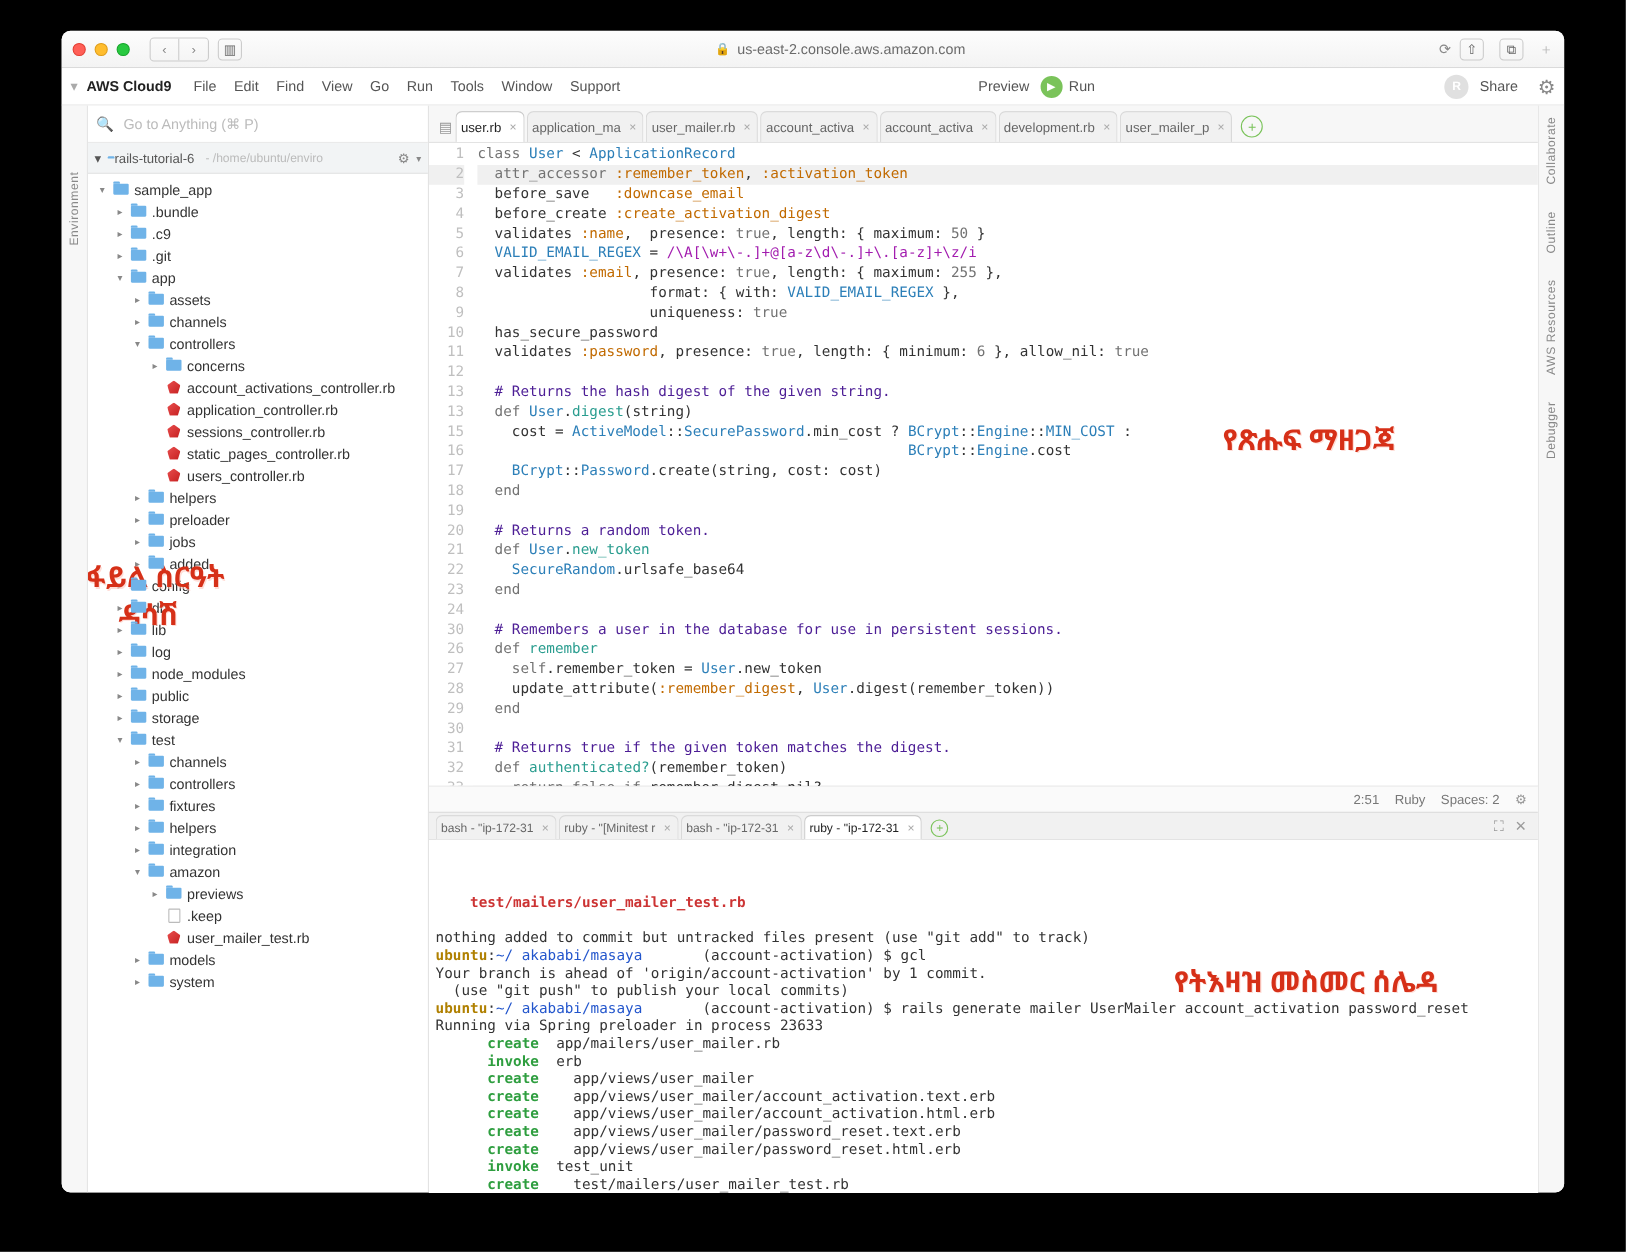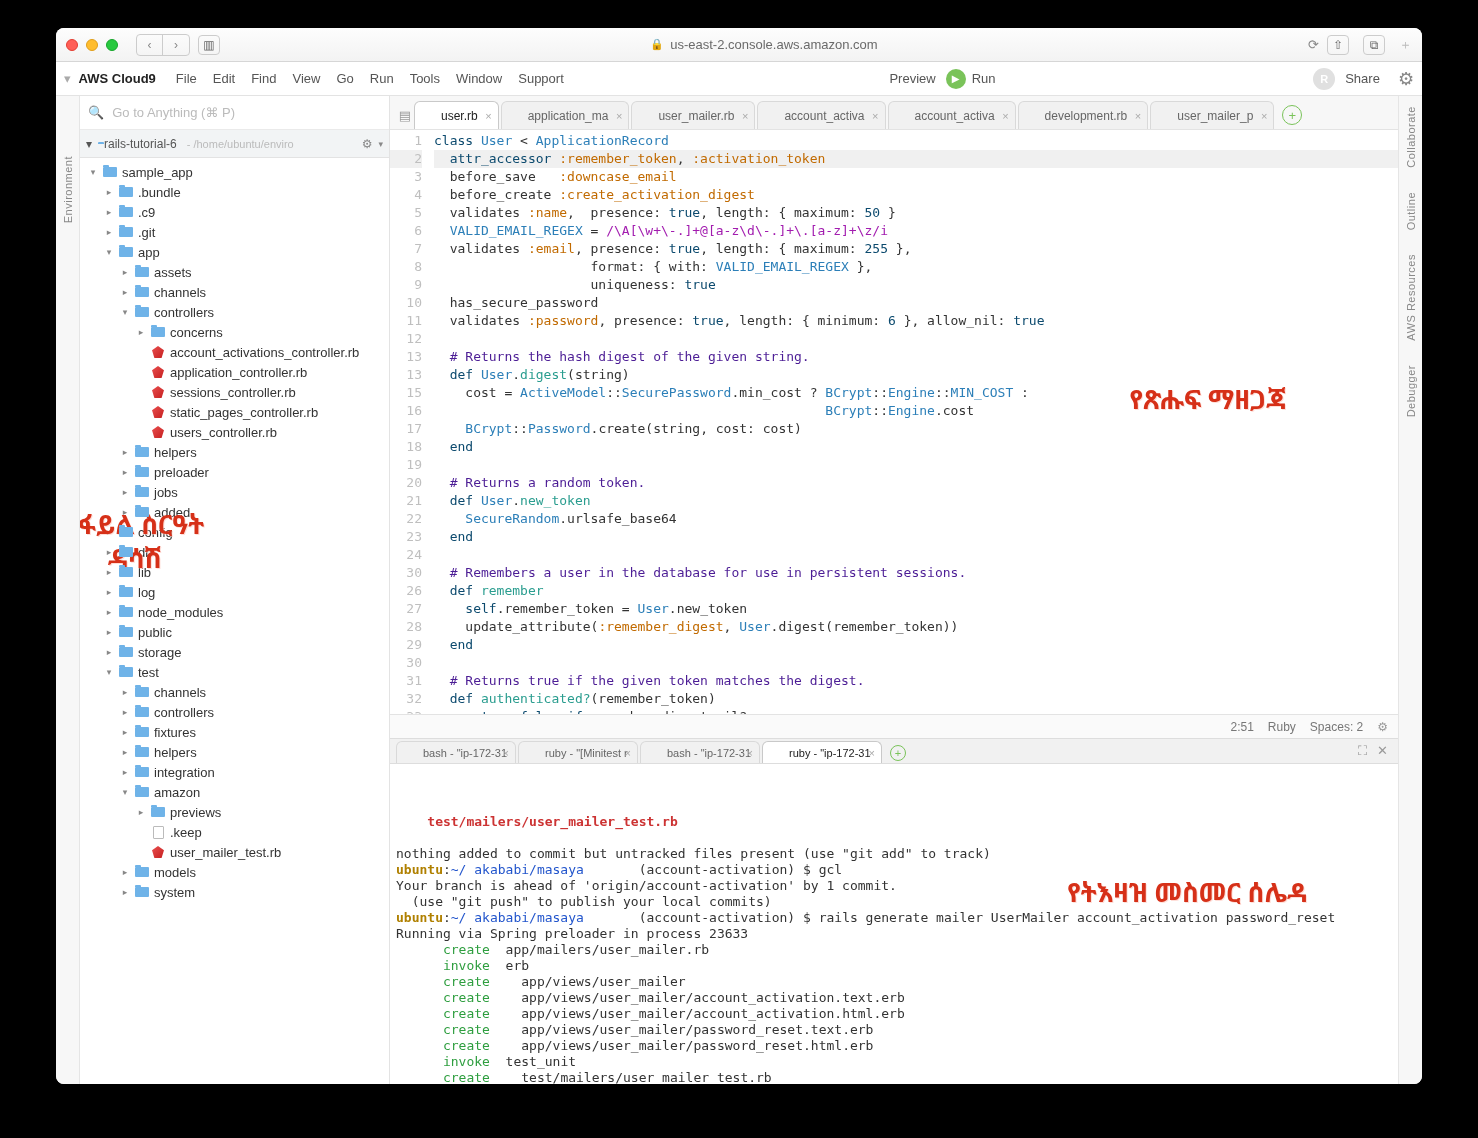--- a/index.html
+++ b/index.html
@@ -52,38 +52,38 @@
   .node .fico{width:16px;height:14px;margin:0 4px;display:inline-flex;align-items:center;justify-content:center}
   .folder-icon{background:#6fb3e8;border-radius:1px;width:14px;height:10px;position:relative}
   .folder-icon:before{content:"";position:absolute;top:-2px;left:0;width:6px;height:2px;background:#6fb3e8;border-radius:1px 1px 0 0}
   .ruby-icon{width:12px;height:12px;background:linear-gradient(135deg,#e94f4f,#c62020);clip-path:polygon(50% 0,100% 35%,80% 100%,20% 100%,0 35%)}
   .file-icon{width:11px;height:13px;background:#fff;border:1px solid #bbb;border-radius:1px}
   .d0{padding-left:8px}.d1{padding-left:24px}.d2{padding-left:40px}.d3{padding-left:56px}
   
   
   .center { flex:1; display:flex; flex-direction:column; min-width:0; position:relative }
   .tabsrow{height:34px;border-bottom:1px solid #e3e3e3;display:flex;align-items:flex-end;padding-left:6px;gap:0;background:#f7f7f7;overflow:hidden}
-  .tab{height:28px;border:1px solid #d9d9d9;border-bottom:none;border-radius:6px 6px 0 0;background:#f1f1f1;padding:0 20px 0 26px;display:flex;align-items:center;font-size:12px;color:#666;margin-right:2px;cursor:pointer;position:relative;max-width:140px;overflow:hidden;text-overflow:ellipsis;white-space:nowrap}
+  .tab{height:28px;border:1px solid #d9d9d9;border-bottom:none;border-radius:6px 6px 0 0;background:#f1f1f1;padding:0 20px 0 4px;display:flex;align-items:center;font-size:12px;color:#666;margin-right:2px;cursor:pointer;position:relative;max-width:140px;overflow:hidden;text-overflow:ellipsis;white-space:nowrap}
   .tab.active{background:#fff;color:#222;font-weight:500;border-color:#c9c9c9}
   .tab .x{position:absolute;right:6px;color:#aaa;font-size:11px}
   .addtab{width:20px;height:20px;border:1px solid #7ac35a;border-radius:50%;color:#7ac35a;display:flex;align-items:center;justify-content:center;margin-left:6px;font-size:13px;cursor:pointer;margin-bottom:4px}
   .editor{flex:1;display:flex;min-height:0;background:#fff;font-family:Menlo,Consolas,monospace;font-size:13px;line-height:18px;overflow:hidden;position:relative}
   .gutter{width:40px;background:#fff;text-align:right;color:#bfbfbf;padding:2px 8px 0 0;user-select:none;border-right:0px solid #eee}
   .code{flex:1;padding:2px 0 0 4px;white-space:pre;color:#333;overflow:auto}
   .hl-line{background:#f0f0f0}
-  .k-blue{color:#0c4a6e}.k-teal{color:#2a9d8f}.k-green{color:#4c1d95}.k-purple{color:#a21caf}.k-const{color:#2c7fb8}.k-sym{color:#c16a00}
+  .k-blue{color:#737373}.k-teal{color:#2a9d8f}.k-green{color:#4c1d95}.k-purple{color:#a21caf}.k-const{color:#2c7fb8}.k-sym{color:#c16a00}
   .statusbar{height:24px;border-top:1px solid #e3e3e3;background:#fafafa;display:flex;align-items:center;justify-content:flex-end;padding:0 10px;gap:14px;font-size:12px;color:#777}
   
   
   .term-tabs{height:26px;background:#f1f1f1;border-top:1px solid #ddd;border-bottom:1px solid #ddd;display:flex;align-items:flex-end;padding-left:6px}
   .term-tabs .tab{height:22px;font-size:11px;max-width:120px}
   .term-tabs .addtab{width:16px;height:16px;font-size:11px;margin-bottom:2px}
   .termcorner{margin-left:auto;display:flex;gap:10px;padding:0 10px 4px 0;color:#999;font-size:13px}
   .terminal{height:320px;background:#fff;font-family:Menlo,Consolas,monospace;font-size:13px;line-height:16px;padding:2px 6px;overflow:auto;color:#333;white-space:pre;position:relative}
-  .t-red{color:#c33;font-weight:600}.t-blue{color:#2255cc}.t-green{color:#2e9e3f;font-weight:400}.t-ylw{color:#b08000;font-weight:600}
+  .t-red{color:#c33;font-weight:600}.t-blue{color:#2255cc}.t-green{color:#2e9e3f;font-weight:700}.t-ylw{color:#b08000;font-weight:600}
   
   
   .rightstrip{width:24px;background:#f7f7f7;border-left:1px solid #e5e5e5;display:flex;flex-direction:column;align-items:center;padding-top:10px;gap:24px}
   .rightstrip .vlabel{writing-mode:vertical-rl;color:#888;font-size:11px}
   
   
   .anno{position:absolute;color:#d63018;font-weight:700;font-size:26px;pointer-events:none;text-shadow:1px 1px 0 rgba(255,200,190,.6);font-family:"Noto Sans Ethiopic","Nyala",serif}
 </style>
 </head>
 <body>
@@ -483,21 +483,21 @@
             <div>26</div>
             <div>27</div>
             <div>28</div>
             <div>29</div>
             <div>30</div>
             <div>31</div>
             <div>32</div>
             <div>33</div>
           </div>
         <div class="code" id="code"><div><span class="k-blue">class</span> <span class="k-const">User</span> &lt; <span class="k-const">ApplicationRecord</span></div><div class="hl-line">  <span class="k-blue">attr_accessor</span> <span class="k-sym">:remember_token</span>, <span class="k-sym">:activation_token</span></div><div>  before_save   <span class="k-sym">:downcase_email</span></div><div>  before_create <span class="k-sym">:create_activation_digest</span></div><div>  validates <span class="k-sym">:name</span>,  presence: <span class="k-blue">true</span>, length: { maximum: <span class="k-blue">50</span> }</div><div>  <span class="k-const">VALID_EMAIL_REGEX</span> = <span class="k-purple">/\A[\w+\-.]+@[a-z\d\-.]+\.[a-z]+\z/i</span></div><div>  validates <span class="k-sym">:email</span>, presence: <span class="k-blue">true</span>, length: { maximum: <span class="k-blue">255</span> },</div><div>                    format: { with: <span class="k-const">VALID_EMAIL_REGEX</span> },</div><div>                    uniqueness: <span class="k-blue">true</span></div><div>  has_secure_password</div><div>  validates <span class="k-sym">:password</span>, presence: <span class="k-blue">true</span>, length: { minimum: <span class="k-blue">6</span> }, allow_nil: <span class="k-blue">true</span></div><div>&nbsp;</div><div>  <span class="k-green"># Returns the hash digest of the given string.</span></div><div>  <span class="k-blue">def</span> <span class="k-const">User</span>.<span class="k-teal">digest</span>(string)</div><div>    cost = <span class="k-const">ActiveModel</span>::<span class="k-const">SecurePassword</span>.min_cost ? <span class="k-const">BCrypt</span>::<span class="k-const">Engine</span>::<span class="k-const">MIN_COST</span> :</div><div>                                                  <span class="k-const">BCrypt</span>::<span class="k-const">Engine</span>.cost</div><div>    <span class="k-const">BCrypt</span>::<span class="k-const">Password</span>.create(string, cost: cost)</div><div>  <span class="k-blue">end</span></div><div>&nbsp;</div><div>  <span class="k-green"># Returns a random token.</span></div><div>  <span class="k-blue">def</span> <span class="k-const">User</span>.<span class="k-teal">new_token</span></div><div>    <span class="k-const">SecureRandom</span>.urlsafe_base64</div><div>  <span class="k-blue">end</span></div><div>&nbsp;</div><div>  <span class="k-green"># Remembers a user in the database for use in persistent sessions.</span></div><div>  <span class="k-blue">def</span> <span class="k-teal">remember</span></div><div>    <span class="k-blue">self</span>.remember_token = <span class="k-const">User</span>.new_token</div><div>    update_attribute(<span class="k-sym">:remember_digest</span>, <span class="k-const">User</span>.digest(remember_token))</div><div>  <span class="k-blue">end</span></div><div>&nbsp;</div><div>  <span class="k-green"># Returns true if the given token matches the digest.</span></div><div>  <span class="k-blue">def</span> <span class="k-teal">authenticated?</span>(remember_token)</div><div>    <span class="k-blue">return false if</span> remember_digest.nil?</div></div>
-        <div class="anno" style="right:112px;top:260px">የጽሑፍ ማዘጋጃ</div>
+        <div class="anno" style="right:130px;top:260px">የጽሑፍ ማዘጋጃ</div>
       </div>
       <div class="statusbar">
         <span>2:51</span>
         <span>Ruby</span>
         <span>Spaces: 2</span>
         <span style="color:#999">⚙</span>
       </div>
 
       <div class="term-tabs" id="term-tabs">
         <div class="tab">

